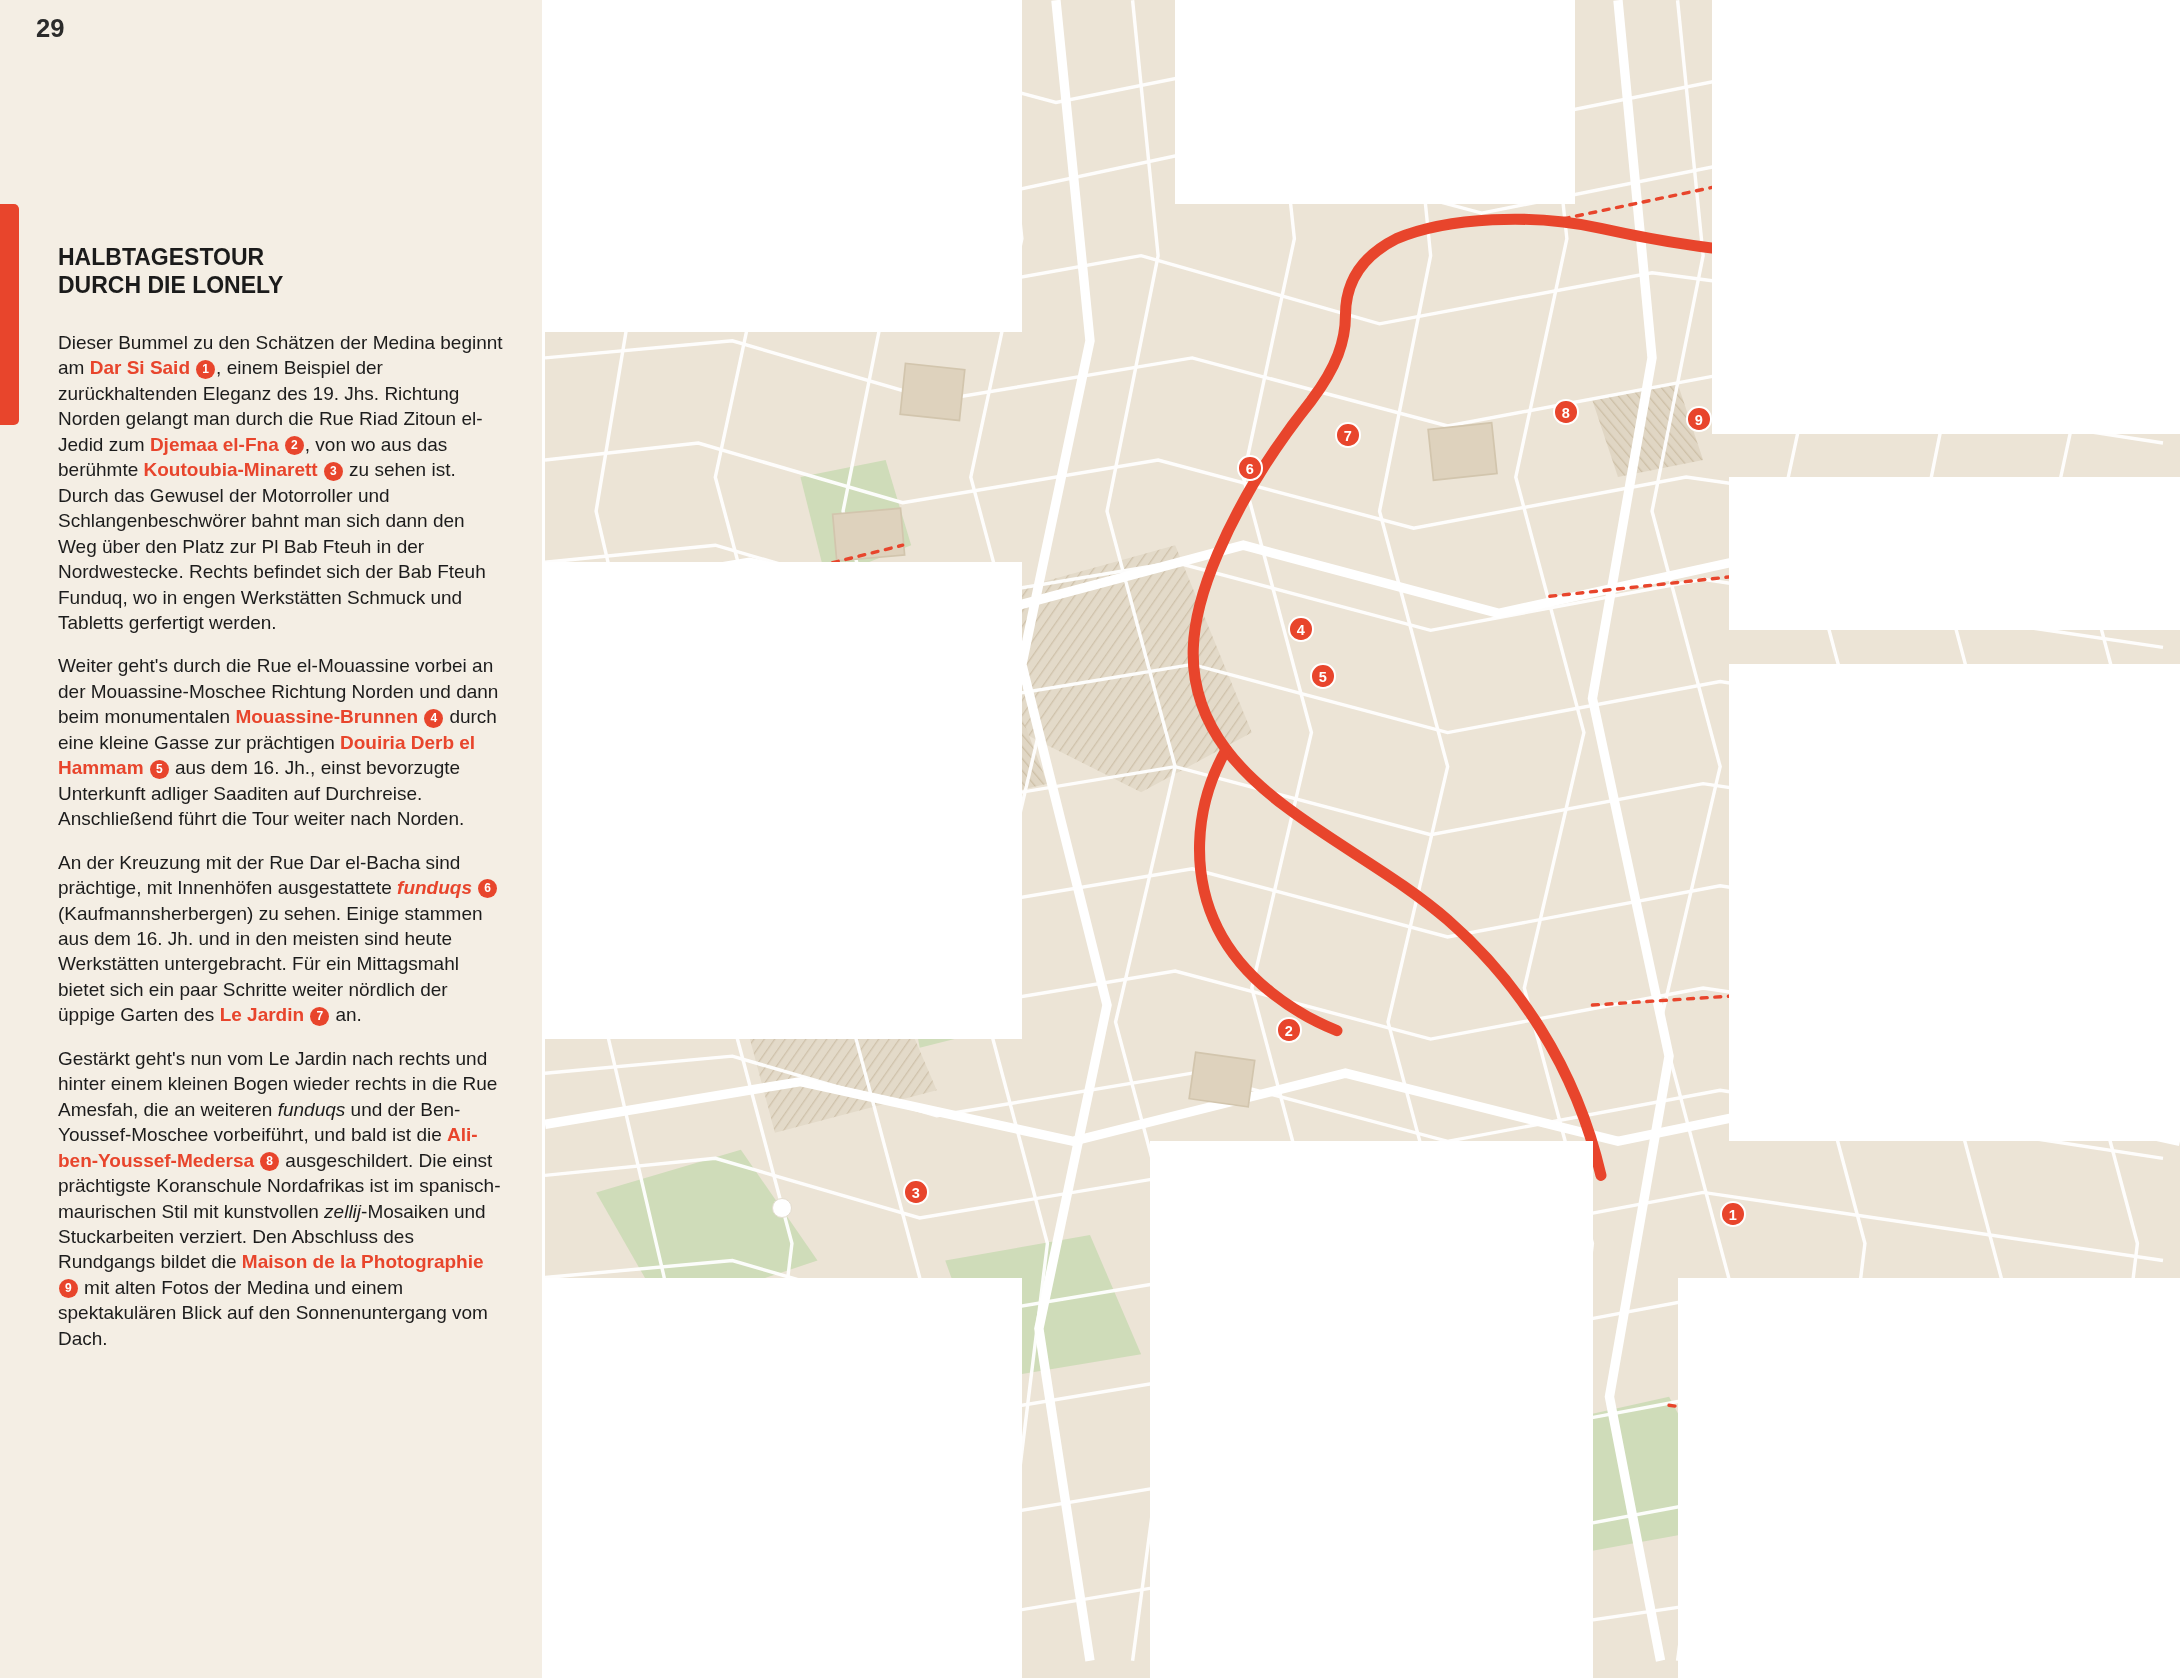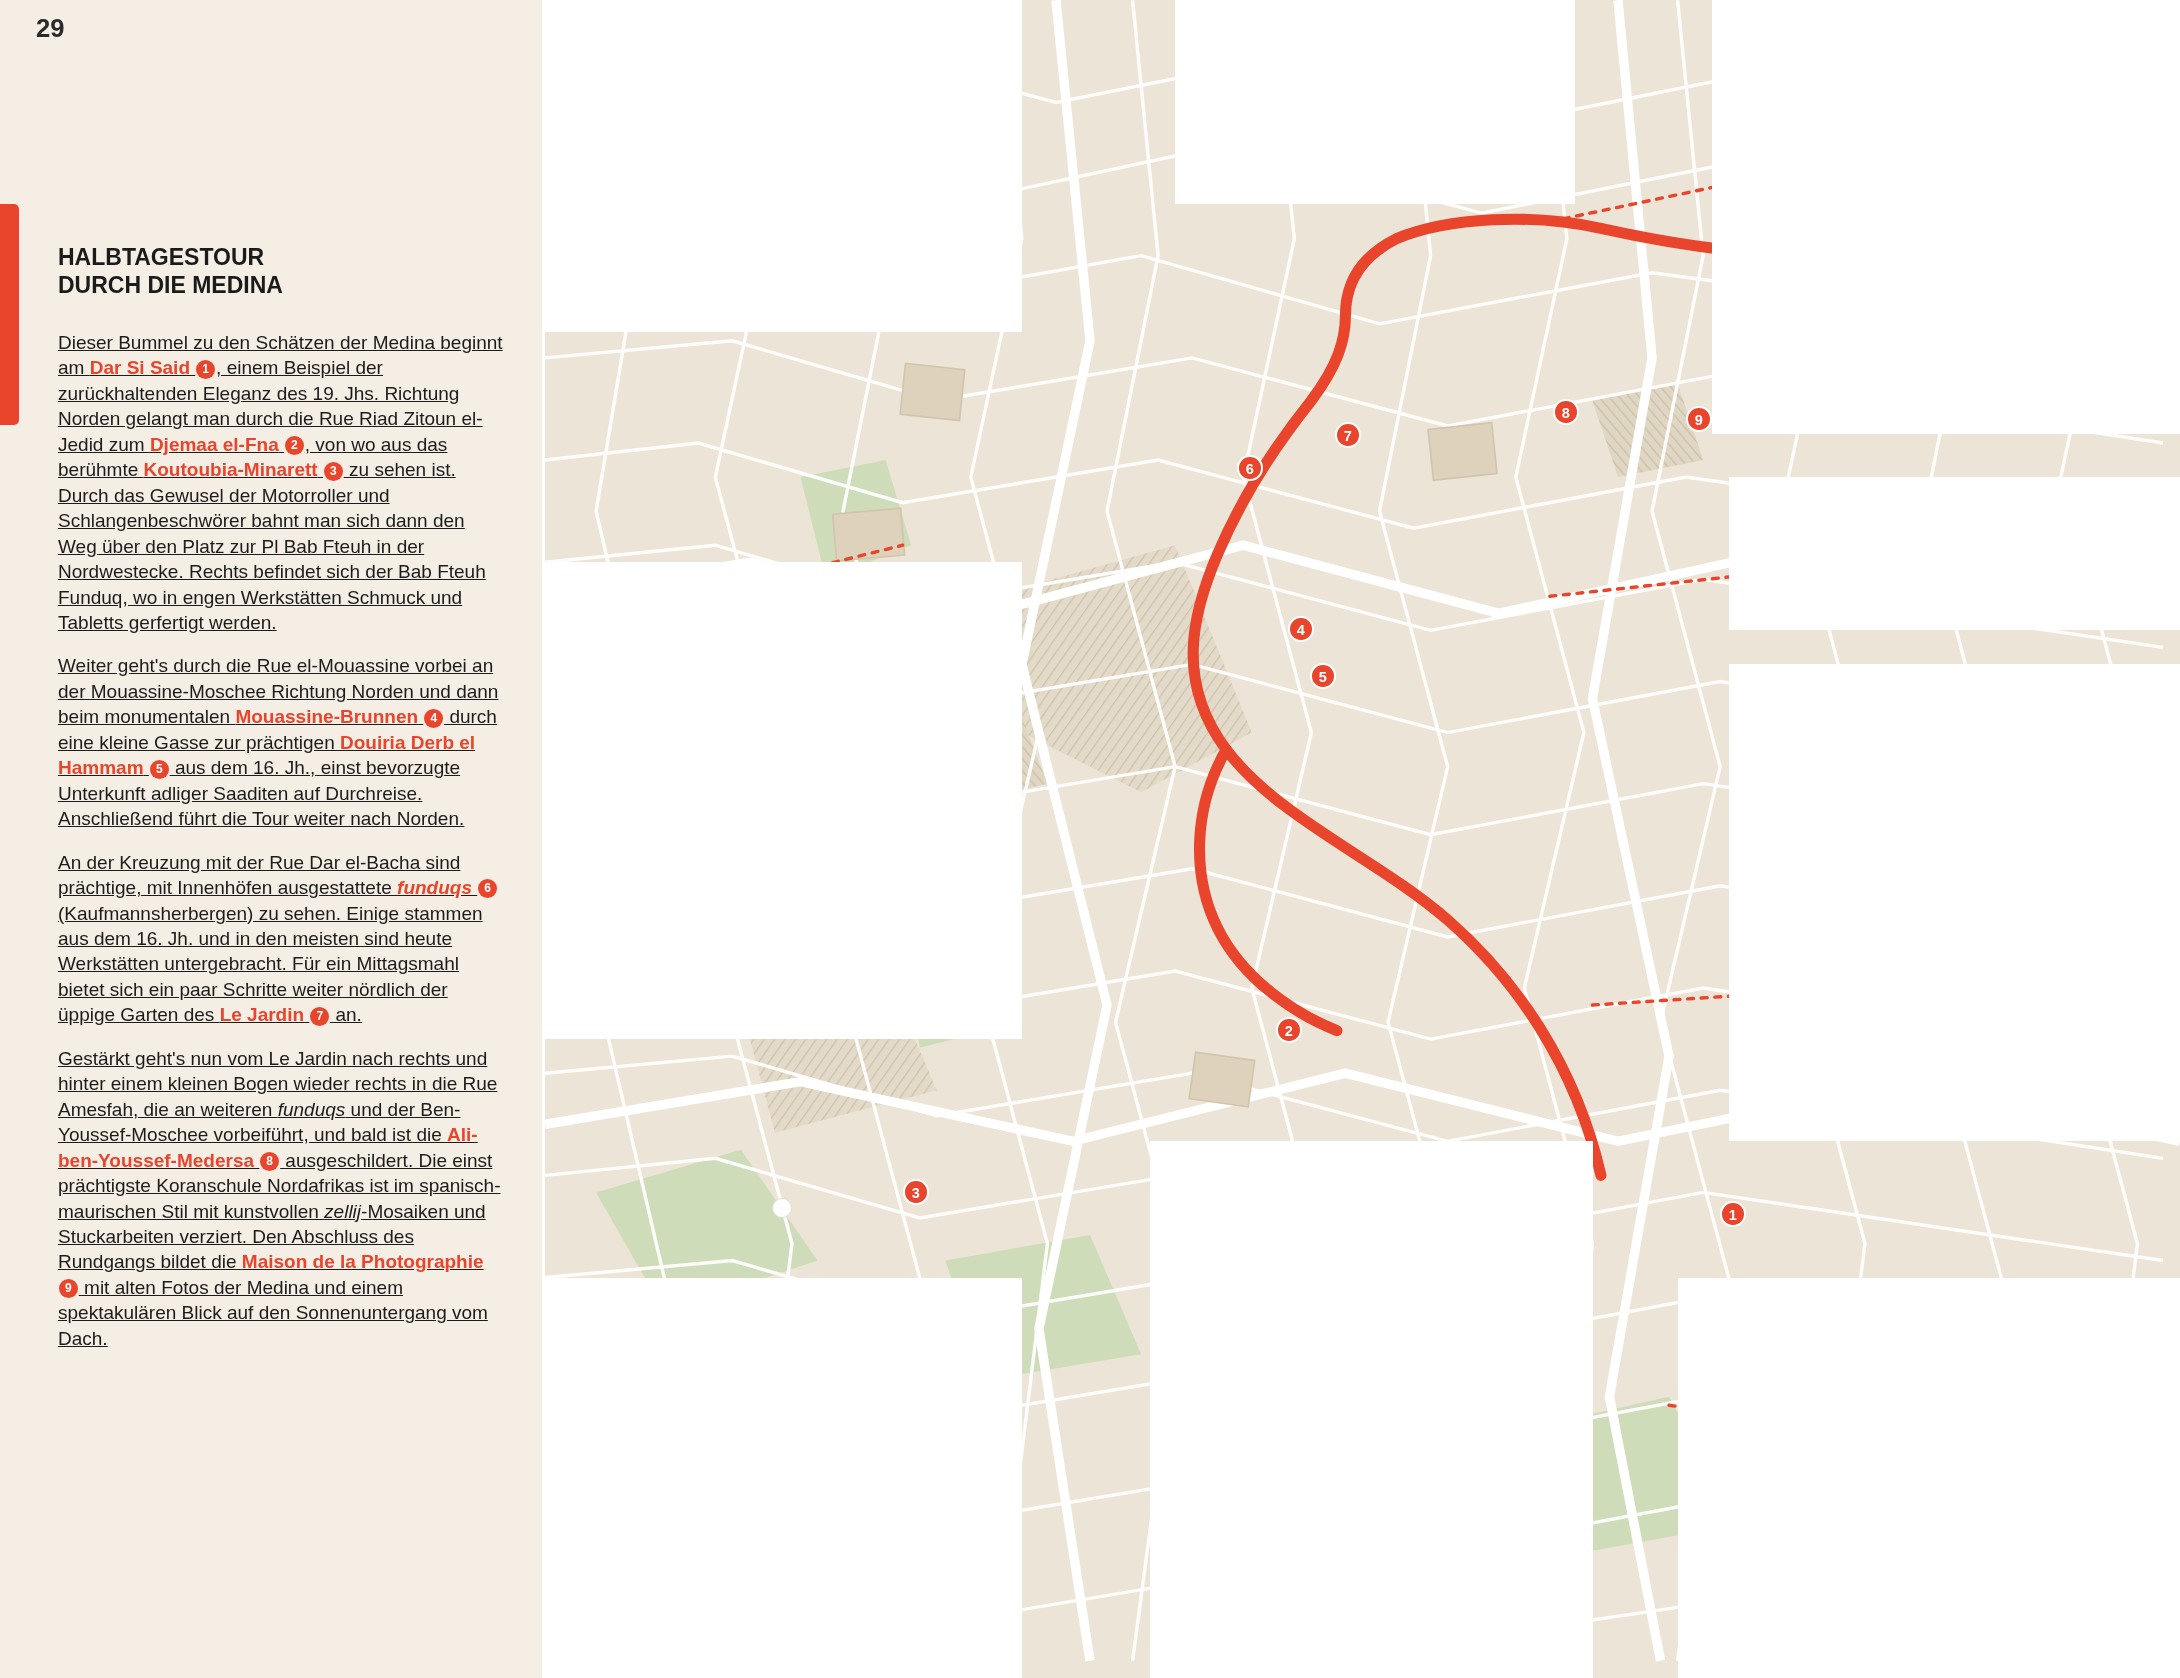--- a/index.html
+++ b/index.html
@@ -76,21 +76,20 @@
     color: #1b1b1b;
   }
   .body-col {
     position: absolute;
     left: 58px; top: 330px;
     width: 445px;
     font-size: 19px;
     line-height: 1.34;
     color: #1c1c1c;
     text-align: left;
-    text-decoration: underline;
   }
   .body-col p { margin: 0 0 18px 0; }
   .hl {
     color: #e8452c;
     font-weight: bold;
   }
   .it { font-style: italic; }
   .num {
     display: inline-block;
     width: 19px; height: 19px;
@@ -273,21 +272,21 @@
     </g>
   </svg>
 
   <div class="folio folio-left">29</div>
   <div class="folio folio-right">59</div>
   <div class="tab tab-left"></div>
   <div class="tab tab-right"></div>
 
   <div class="subtitle">
     <span>HALBTAGESTOUR</span><br>
-    <span>DURCH DIE MEDINA</span>
+    <span>DURCH DIE LONELY</span>
   </div>
 
   <div class="body-col">
     <p>Dieser Bummel zu den Schätzen der Medina beginnt am <span class="hl">Dar Si Said</span> <span class="num">1</span>, einem Beispiel der zurückhaltenden Eleganz des 19. Jhs. Richtung Norden gelangt man durch die Rue Riad Zitoun el-Jedid zum <span class="hl">Djemaa el-Fna</span> <span class="num">2</span>, von wo aus das berühmte <span class="hl">Koutoubia-Minarett</span> <span class="num">3</span> zu sehen ist. Durch das Gewusel der Motorroller und Schlangenbeschwörer bahnt man sich dann den Weg über den Platz zur Pl Bab Fteuh in der Nordwestecke. Rechts befindet sich der Bab Fteuh Funduq, wo in engen Werkstätten Schmuck und Tabletts gerfertigt werden.</p>
     <p>Weiter geht's durch die Rue el-Mouassine vorbei an der Mouassine-Moschee Richtung Norden und dann beim monumentalen <span class="hl">Mouassine-Brunnen</span> <span class="num">4</span> durch eine kleine Gasse zur prächtigen <span class="hl">Douiria Derb el Hammam</span> <span class="num">5</span> aus dem 16. Jh., einst bevorzugte Unterkunft adliger Saaditen auf Durchreise. Anschließend führt die Tour weiter nach Norden.</p>
     <p>An der Kreuzung mit der Rue Dar el-Bacha sind prächtige, mit Innenhöfen ausgestattete <span class="hl it">funduqs</span> <span class="num">6</span> (Kaufmannsherbergen) zu sehen. Einige stammen aus dem 16. Jh. und in den meisten sind heute Werkstätten untergebracht. Für ein Mittagsmahl bietet sich ein paar Schritte weiter nördlich der üppige Garten des <span class="hl">Le Jardin</span> <span class="num">7</span> an.</p>
     <p>Gestärkt geht's nun vom Le Jardin nach rechts und hinter einem kleinen Bogen wieder rechts in die Rue Amesfah, die an weiteren <span class="it">funduqs</span> und der Ben-Youssef-Moschee vorbeiführt, und bald ist die <span class="hl">Ali-ben-Youssef-Medersa</span> <span class="num">8</span> ausgeschildert. Die einst prächtigste Koranschule Nordafrikas ist im spanisch-maurischen Stil mit kunstvollen <span class="it">zellij</span>-Mosaiken und Stuckarbeiten verziert. Den Abschluss des Rundgangs bildet die <span class="hl">Maison de la Photographie</span> <span class="num">9</span> mit alten Fotos der Medina und einem spektakulären Blick auf den Sonnenuntergang vom Dach.</p>
   </div>
 
   <div class="white-card" style="left:545px; top:0; width:477px; height:332px;"></div>

